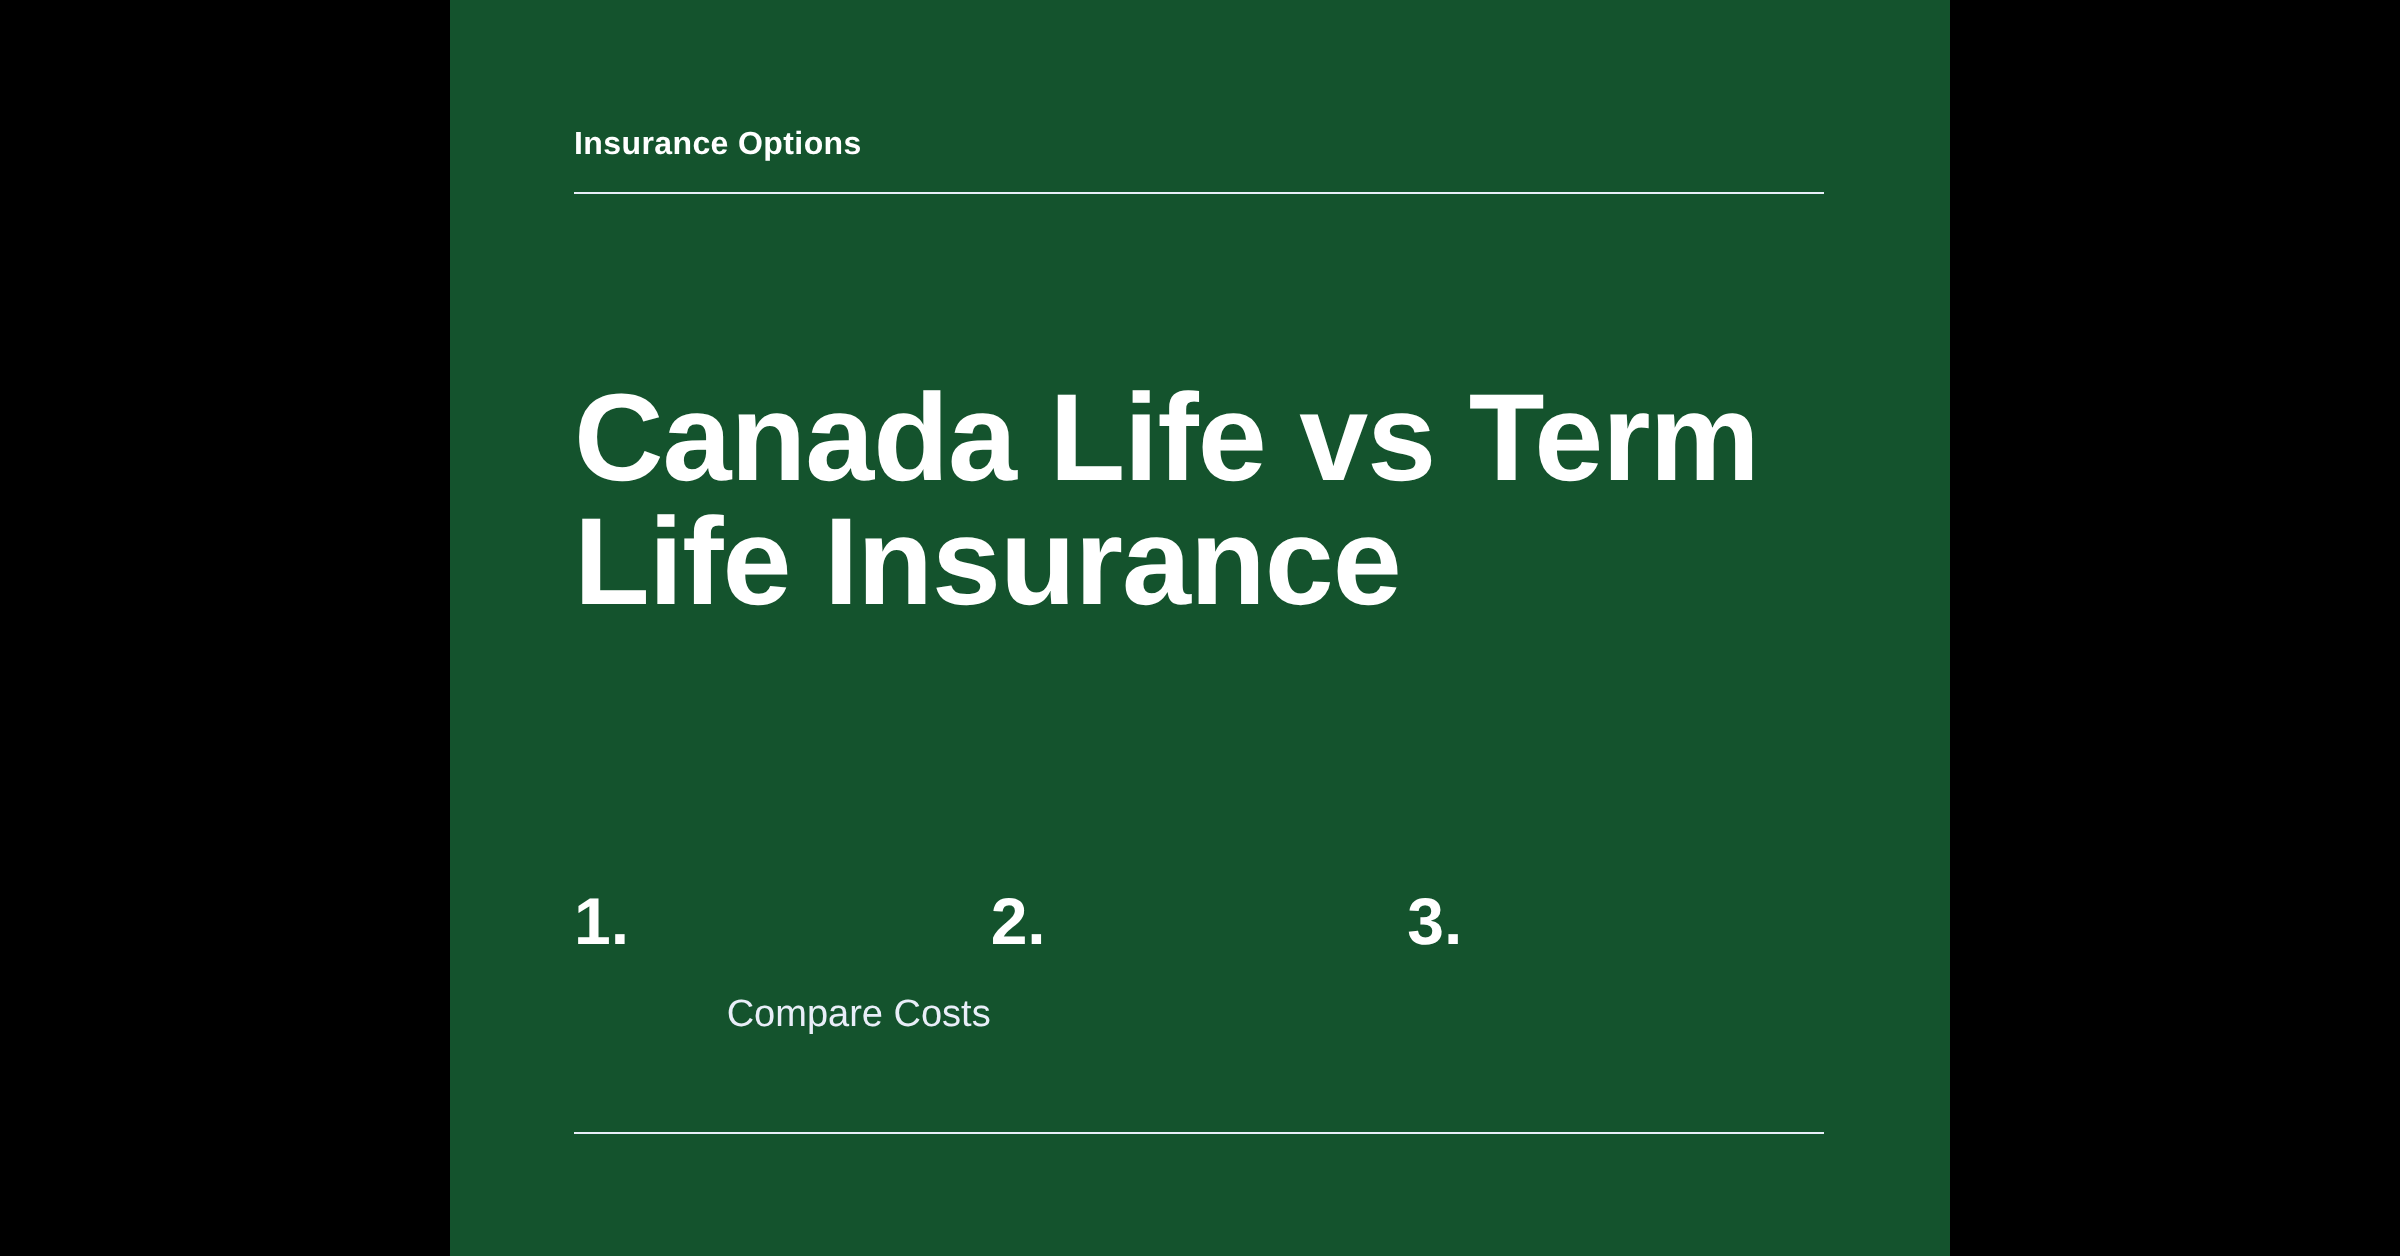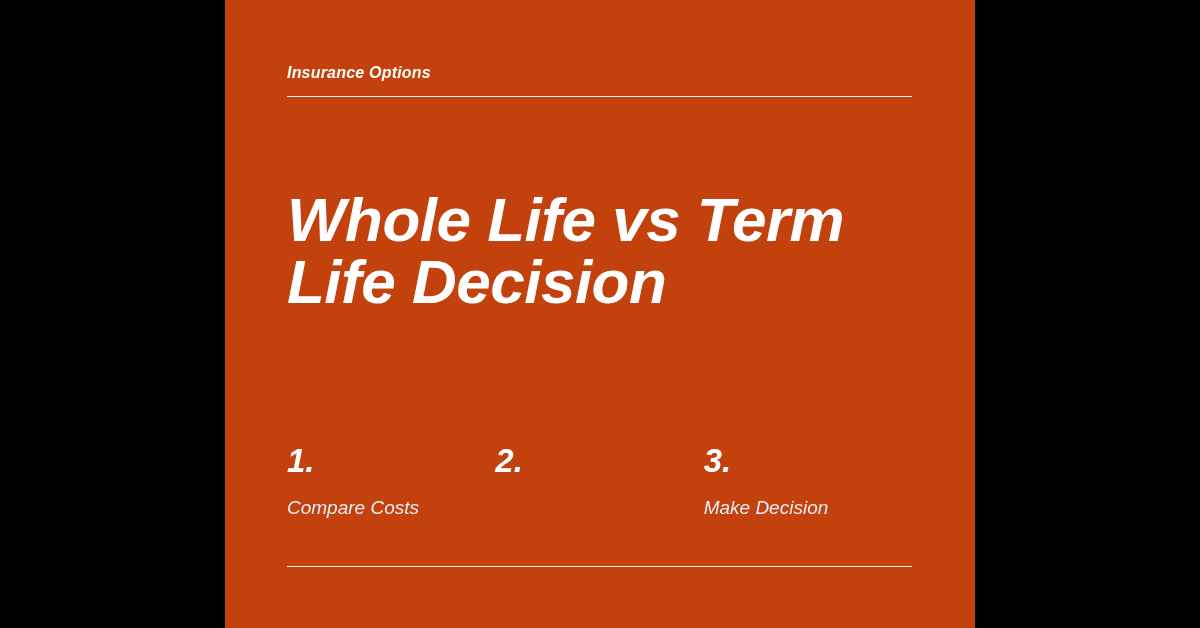--- a/index.html
+++ b/index.html
@@ -18,23 +18,22 @@
     width: 1200px;
     height: 628px;
     background: #000000;
   }
   .card {
     position: absolute;
     left: 225px;
     top: 0;
     width: 750px;
     height: 628px;
-    background: #c2410c;
+    background: #14532d;
     box-sizing: border-box;
-    font-style: italic;
   }
   .inner {
     position: absolute;
     left: 62px;
     top: 0;
     width: 625px;
     height: 628px;
   }
   .eyebrow {
     position: absolute;
@@ -89,20 +88,21 @@
     font-size: 33px;
     font-weight: bold;
     color: #ffffff;
     line-height: 1.1;
     margin-bottom: 18px;
   }
   .step-label {
     font-size: 19px;
     color: #e9eef8;
     line-height: 1.2;
+    text-align: right;
   }
   .rule-bottom {
     position: absolute;
     top: 566px;
     left: 0;
     width: 625px;
     height: 1px;
     background: #e8eef8;
   }
 </style>
@@ -110,34 +110,33 @@
 <body>
 
 <div class="canvas">
   <div class="card">
     <div class="inner">
 
       <div class="eyebrow">Insurance Options</div>
 
       <div class="rule-top"></div>
 
-      <h1 class="title">Whole Life vs Term Life Decision</h1>
+      <h1 class="title">Canada Life vs Term Life Insurance</h1>
 
 
       <div class="steps">
         <div class="step">
           <div class="step-num">1.</div>
           <div class="step-label">Compare Costs</div>
         </div>
         <div class="step">
           <div class="step-num">2.</div>
         </div>
         <div class="step">
           <div class="step-num">3.</div>
-          <div class="step-label">Make Decision</div>
         </div>
       </div>
 
       <div class="rule-bottom"></div>
 
     </div>
   </div>
 </div>
 
 </body></html>

